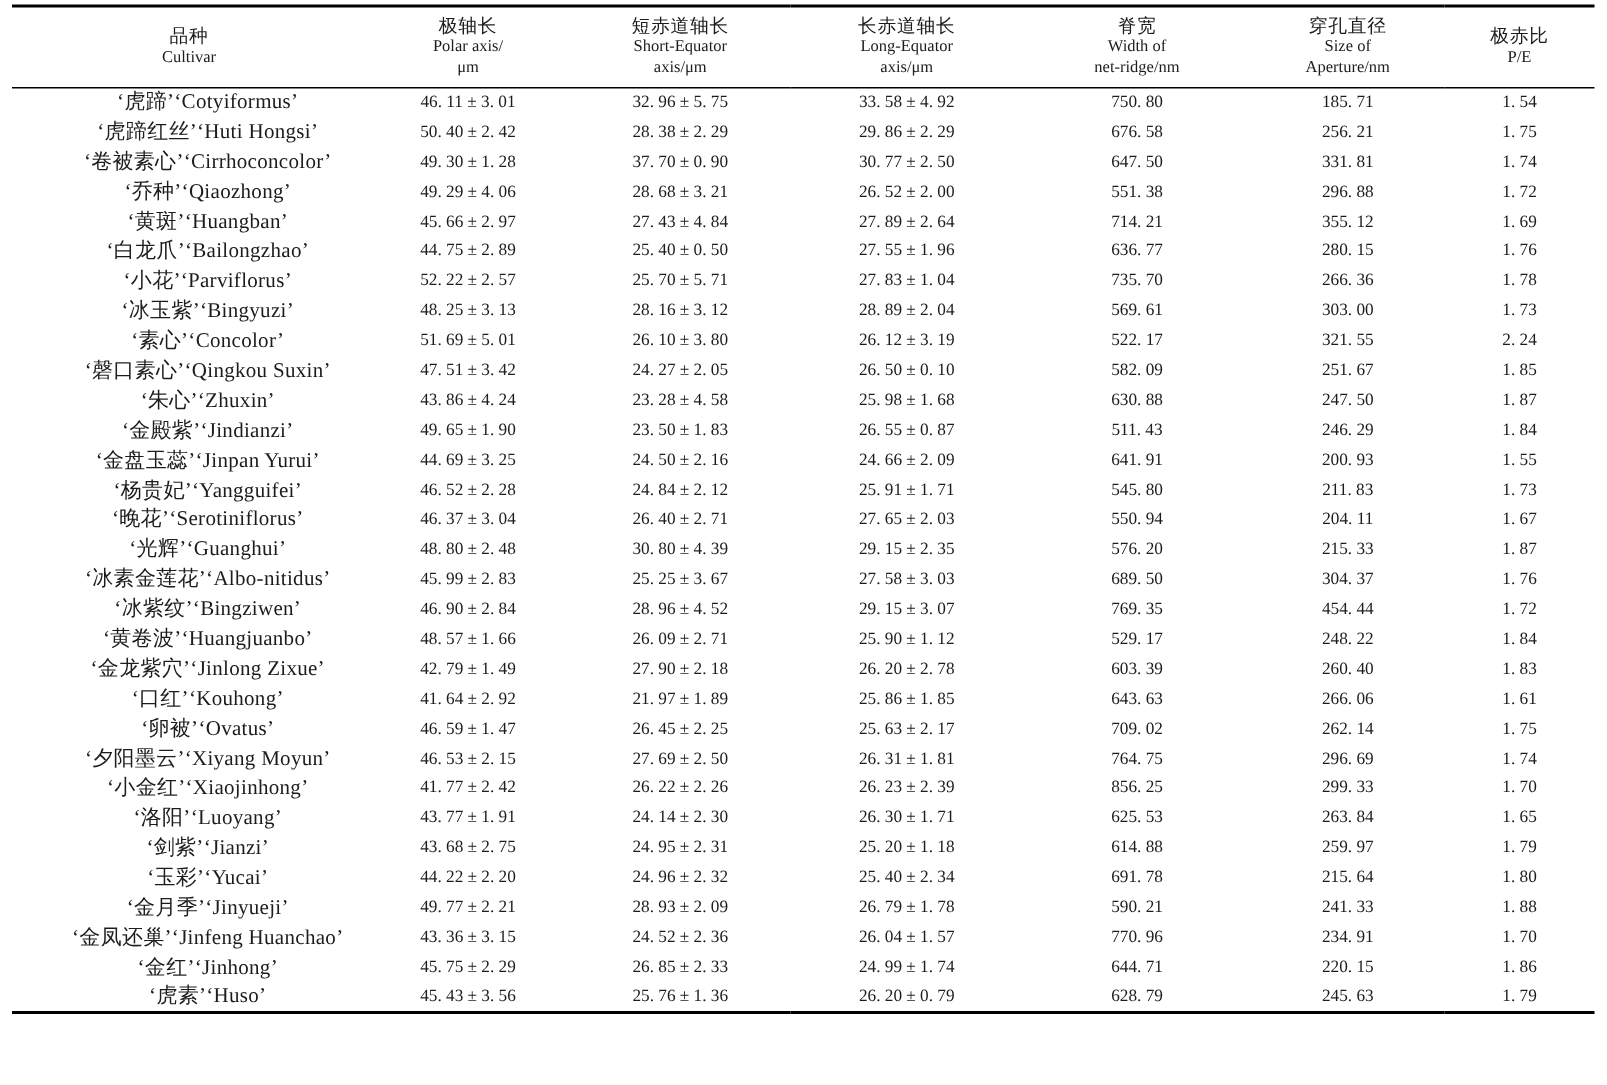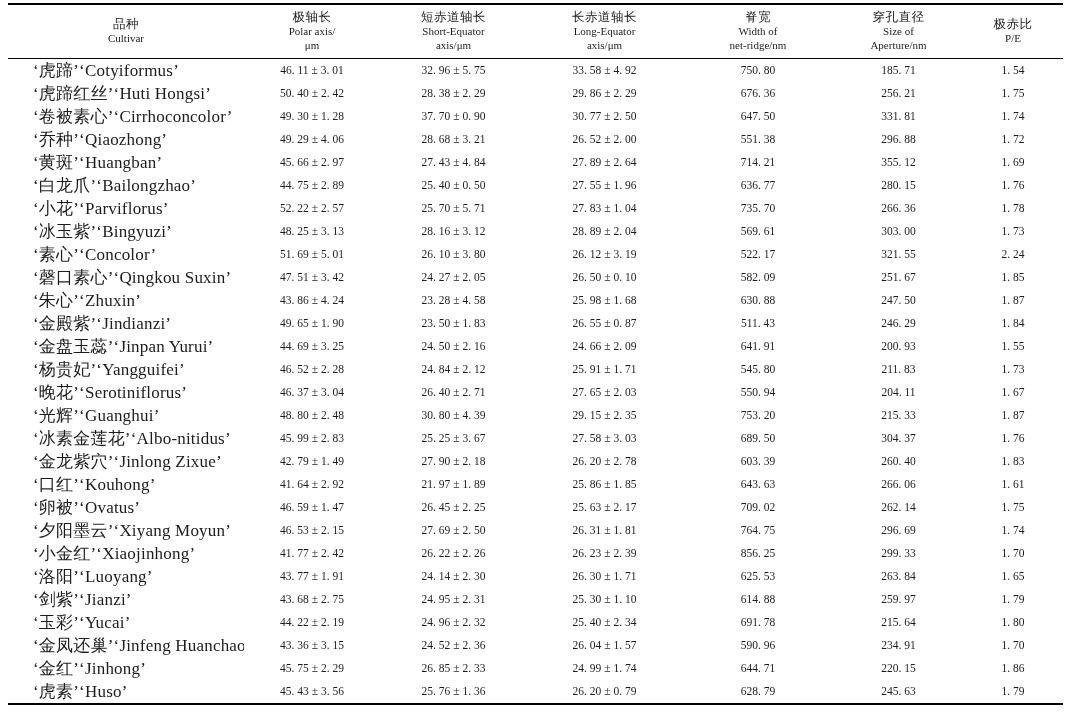--- a/index.html
+++ b/index.html
@@ -53,23 +53,23 @@
   }
   tbody td {
     font-size: 11.5px;
     text-align: center;
     vertical-align: middle;
     padding: 0;
     white-space: nowrap;
     overflow: hidden;
   }
   tbody td.cultivar-col {
-    text-align: left;
+    text-align: center;
     padding-left: 25px;
-    font-size: 17px;
+    font-size: 14px;
     letter-spacing: 0.2px;
   }
 </style>
 </head>
 <body>
 
 <div class="page">
   <table class="data-table">
     <colgroup>
       <col style="width:236px">
@@ -125,21 +125,21 @@
           <td>33. 58 ± 4. 92</td>
           <td>750. 80</td>
           <td>185. 71</td>
           <td>1. 54</td>
         </tr>
         <tr>
           <td class="cultivar-col">‘虎蹄红丝’‘Huti Hongsi’</td>
           <td>50. 40 ± 2. 42</td>
           <td>28. 38 ± 2. 29</td>
           <td>29. 86 ± 2. 29</td>
-          <td>676. 36</td>
+          <td>676. 58</td>
           <td>256. 21</td>
           <td>1. 75</td>
         </tr>
         <tr>
           <td class="cultivar-col">‘卷被素心’‘Cirrhoconcolor’</td>
           <td>49. 30 ± 1. 28</td>
           <td>37. 70 ± 0. 90</td>
           <td>30. 77 ± 2. 50</td>
           <td>647. 50</td>
           <td>331. 81</td>
@@ -251,34 +251,52 @@
           <td>27. 65 ± 2. 03</td>
           <td>550. 94</td>
           <td>204. 11</td>
           <td>1. 67</td>
         </tr>
         <tr>
           <td class="cultivar-col">‘光辉’‘Guanghui’</td>
           <td>48. 80 ± 2. 48</td>
           <td>30. 80 ± 4. 39</td>
           <td>29. 15 ± 2. 35</td>
-          <td>753. 20</td>
+          <td>576. 20</td>
           <td>215. 33</td>
           <td>1. 87</td>
         </tr>
         <tr>
           <td class="cultivar-col">‘冰素金莲花’‘Albo-nitidus’</td>
           <td>45. 99 ± 2. 83</td>
           <td>25. 25 ± 3. 67</td>
           <td>27. 58 ± 3. 03</td>
           <td>689. 50</td>
           <td>304. 37</td>
           <td>1. 76</td>
         </tr>
         <tr>
+          <td class="cultivar-col">‘冰紫纹’‘Bingziwen’</td>
+          <td>46. 90 ± 2. 84</td>
+          <td>28. 96 ± 4. 52</td>
+          <td>29. 15 ± 3. 07</td>
+          <td>769. 35</td>
+          <td>454. 44</td>
+          <td>1. 72</td>
+        </tr>
+        <tr>
+          <td class="cultivar-col">‘黄卷波’‘Huangjuanbo’</td>
+          <td>48. 57 ± 1. 66</td>
+          <td>26. 09 ± 2. 71</td>
+          <td>25. 90 ± 1. 12</td>
+          <td>529. 17</td>
+          <td>248. 22</td>
+          <td>1. 84</td>
+        </tr>
+        <tr>
           <td class="cultivar-col">‘金龙紫穴’‘Jinlong Zixue’</td>
           <td>42. 79 ± 1. 49</td>
           <td>27. 90 ± 2. 18</td>
           <td>26. 20 ± 2. 78</td>
           <td>603. 39</td>
           <td>260. 40</td>
           <td>1. 83</td>
         </tr>
         <tr>
           <td class="cultivar-col">‘口红’‘Kouhong’</td>
@@ -322,40 +340,49 @@
           <td>24. 14 ± 2. 30</td>
           <td>26. 30 ± 1. 71</td>
           <td>625. 53</td>
           <td>263. 84</td>
           <td>1. 65</td>
         </tr>
         <tr>
           <td class="cultivar-col">‘剑紫’‘Jianzi’</td>
           <td>43. 68 ± 2. 75</td>
           <td>24. 95 ± 2. 31</td>
-          <td>25. 30 ± 1. 10</td>
+          <td>25. 20 ± 1. 18</td>
           <td>614. 88</td>
           <td>259. 97</td>
           <td>1. 79</td>
         </tr>
         <tr>
           <td class="cultivar-col">‘玉彩’‘Yucai’</td>
-          <td>44. 22 ± 2. 19</td>
+          <td>44. 22 ± 2. 20</td>
           <td>24. 96 ± 2. 32</td>
           <td>25. 40 ± 2. 34</td>
           <td>691. 78</td>
           <td>215. 64</td>
           <td>1. 80</td>
         </tr>
         <tr>
+          <td class="cultivar-col">‘金月季’‘Jinyueji’</td>
+          <td>49. 77 ± 2. 21</td>
+          <td>28. 93 ± 2. 09</td>
+          <td>26. 79 ± 1. 78</td>
+          <td>590. 21</td>
+          <td>241. 33</td>
+          <td>1. 88</td>
+        </tr>
+        <tr>
           <td class="cultivar-col">‘金凤还巢’‘Jinfeng Huanchao’</td>
           <td>43. 36 ± 3. 15</td>
           <td>24. 52 ± 2. 36</td>
           <td>26. 04 ± 1. 57</td>
-          <td>590. 96</td>
+          <td>770. 96</td>
           <td>234. 91</td>
           <td>1. 70</td>
         </tr>
         <tr>
           <td class="cultivar-col">‘金红’‘Jinhong’</td>
           <td>45. 75 ± 2. 29</td>
           <td>26. 85 ± 2. 33</td>
           <td>24. 99 ± 1. 74</td>
           <td>644. 71</td>
           <td>220. 15</td>

